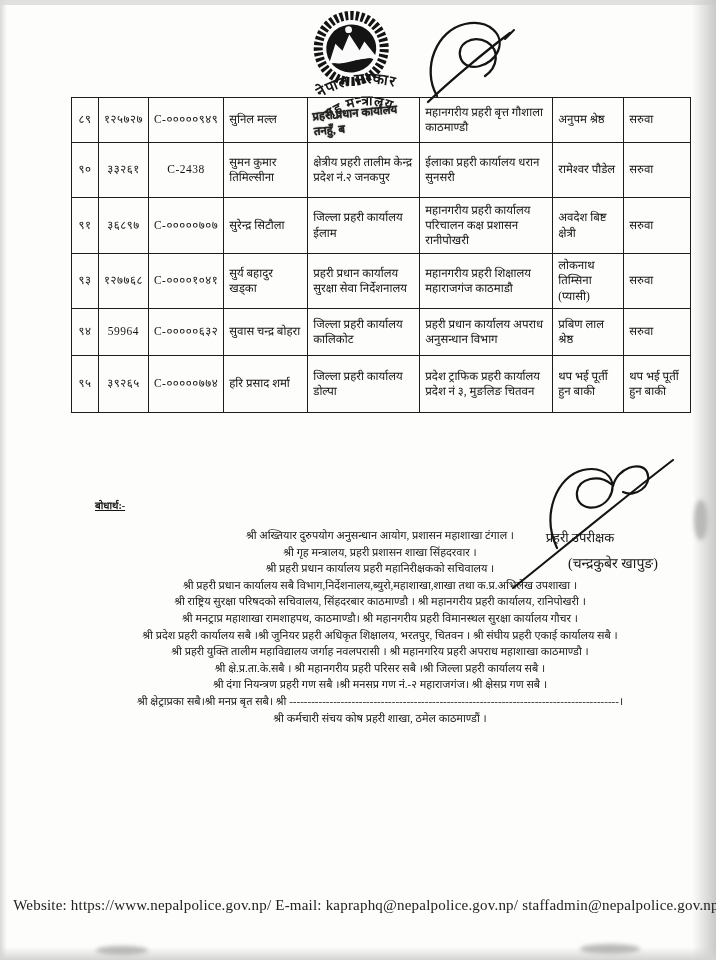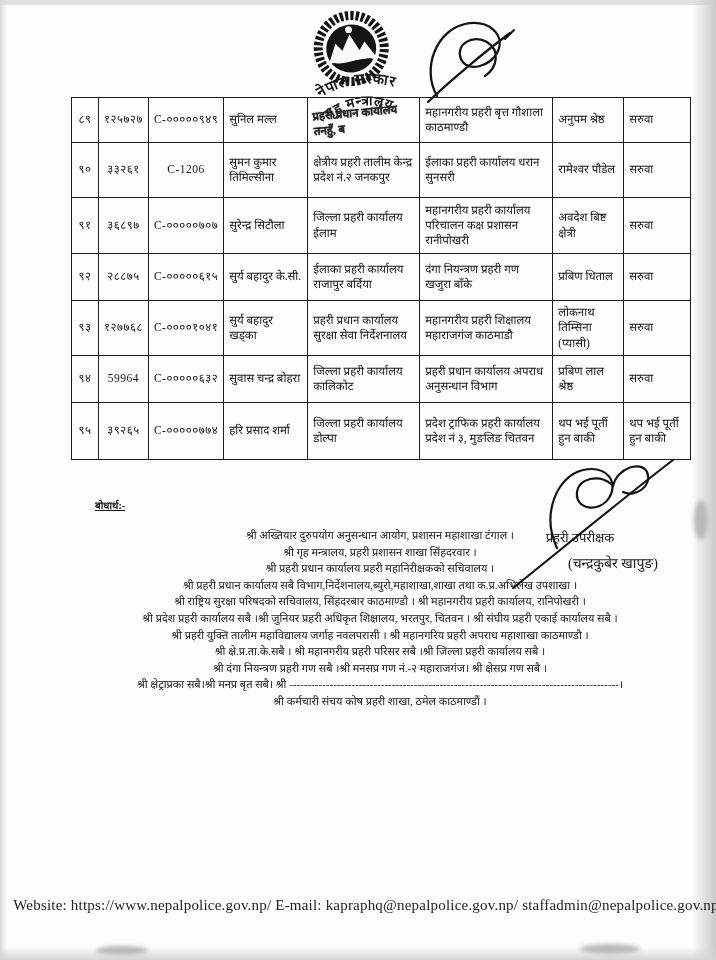--- a/index.html
+++ b/index.html
@@ -114,45 +114,35 @@
         <td class="c-cno">C-०००००९४९</td>
         <td>सुनिल मल्ल</td>
         <td class="stamped"><span class="stamp-text">प्रहरी प्रधान कार्यालय तनहुँ, ब</span></td>
         <td>महानगरीय प्रहरी बृत्त गौशाला काठमाण्डौ</td>
         <td>अनुपम श्रेष्ठ</td>
         <td>सरुवा</td>
       </tr>
       <tr class="r1">
         <td class="c-sn">९०</td>
         <td class="c-num">३३२६१</td>
-        <td class="c-cno">C-1206</td>
+        <td class="c-cno">C-2438</td>
         <td>सुमन कुमार तिमिल्सीना</td>
         <td>क्षेत्रीय प्रहरी तालीम केन्द्र प्रदेश नं.२ जनकपुर</td>
         <td>ईलाका प्रहरी कार्यालय धरान सुनसरी</td>
         <td>रामेश्वर पौडेल</td>
         <td>सरुवा</td>
       </tr>
       <tr class="r2">
         <td class="c-sn">९१</td>
         <td class="c-num">३६८९७</td>
         <td class="c-cno">C-०००००७०७</td>
         <td>सुरेन्द्र सिटौला</td>
         <td>जिल्ला प्रहरी कार्यालय ईलाम</td>
         <td>महानगरीय प्रहरी कार्यालय परिचालन कक्ष प्रशासन रानीपोखरी</td>
         <td>अवदेश बिष्ट क्षेत्री</td>
-        <td>सरुवा</td>
-      </tr>
-      <tr class="r3">
-        <td class="c-sn">९२</td>
-        <td class="c-num">२८८७५</td>
-        <td class="c-cno">C-०००००६१५</td>
-        <td>सुर्य बहादुर के.सी.</td>
-        <td>ईलाका प्रहरी कार्यालय राजापुर बर्दिया</td>
-        <td>दंगा नियन्त्रण प्रहरी गण खजुरा बाँके</td>
-        <td>प्रबिण धिताल</td>
         <td>सरुवा</td>
       </tr>
       <tr class="r4">
         <td class="c-sn">९३</td>
         <td class="c-num">१२७७६८</td>
         <td class="c-cno">C-००००१०४१</td>
         <td>सुर्य बहादुर खड्का</td>
         <td>प्रहरी प्रधान कार्यालय सुरक्षा सेवा निर्देशनालय</td>
         <td>महानगरीय प्रहरी शिक्षालय महाराजगंज काठमाडौ</td>
         <td>लोकनाथ तिम्सिना (प्यासी)</td>
@@ -181,20 +171,21 @@
     </tbody>
   </table>
 
   <div class="bodhartha-heading">बोधार्थ:-</div>
   <div class="bodhartha">
     <div class="line">श्री अख्तियार दुरुपयोग अनुसन्धान आयोग, प्रशासन महाशाखा टंगाल ।</div>
     <div class="line">श्री गृह मन्त्रालय, प्रहरी प्रशासन शाखा सिंहदरवार ।</div>
     <div class="line">श्री प्रहरी प्रधान कार्यालय प्रहरी महानिरीक्षकको सचिवालय ।</div>
     <div class="line">श्री प्रहरी प्रधान कार्यालय सबै विभाग,निर्देशनालय,ब्युरो,महाशाखा,शाखा तथा क.प्र.अभिलेख उपशाखा ।</div>
     <div class="line">श्री राष्ट्रिय सुरक्षा परिषदको सचिवालय, सिंहदरबार काठमाण्डौ । श्री महानगरीय प्रहरी कार्यालय, रानिपोखरी ।</div>
+    <div class="line">श्री मनट्राप्र महाशाखा रामशाहपथ, काठमाण्डौ। श्री महानगरीय प्रहरी विमानस्थल सुरक्षा कार्यालय गौचर ।</div>
     <div class="line">श्री प्रदेश प्रहरी कार्यालय सबै ।श्री जुनियर प्रहरी अधिकृत शिक्षालय, भरतपुर, चितवन । श्री संघीय प्रहरी एकाई कार्यालय सबै ।</div>
     <div class="line">श्री प्रहरी युक्ति तालीम महाविद्यालय जर्गाह नवलपरासी । श्री महानगरिय प्रहरी अपराध महाशाखा काठमाण्डौ ।</div>
     <div class="line">श्री क्षे.प्र.ता.के.सबै । श्री महानगरीय प्रहरी परिसर सबै ।श्री जिल्ला प्रहरी कार्यालय सबै ।</div>
     <div class="line">श्री दंगा नियन्त्रण प्रहरी गण सबै ।श्री मनसप्र गण नं.-२ महाराजगंज। श्री क्षेसप्र गण सबै ।</div>
     <div class="line">श्री क्षेट्राप्रका सबै।श्री मनप्र बृत सबै। श्री ------------------------------------------------------------------------------------------।</div>
     <div class="line">श्री कर्मचारी संचय कोष प्रहरी शाखा, ठमेल काठमाण्डौं ।</div>
   </div>
 
   <div class="sig-title">प्रहरी उपरीक्षक</div>
   <div class="sig-name">(चन्द्रकुबेर खापुङ)</div>

